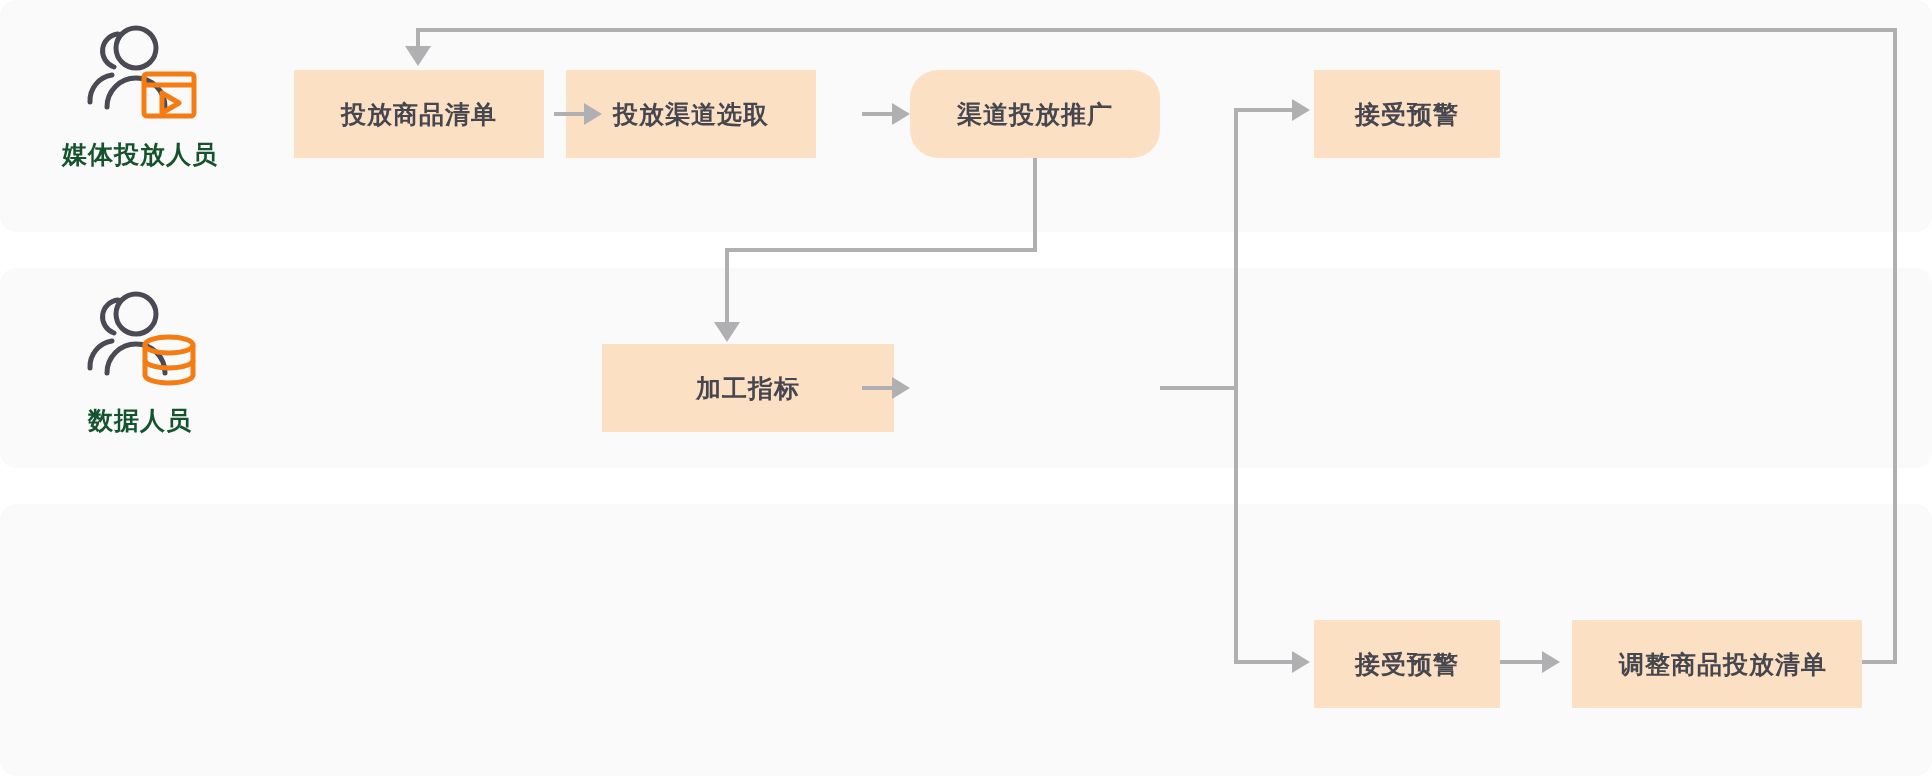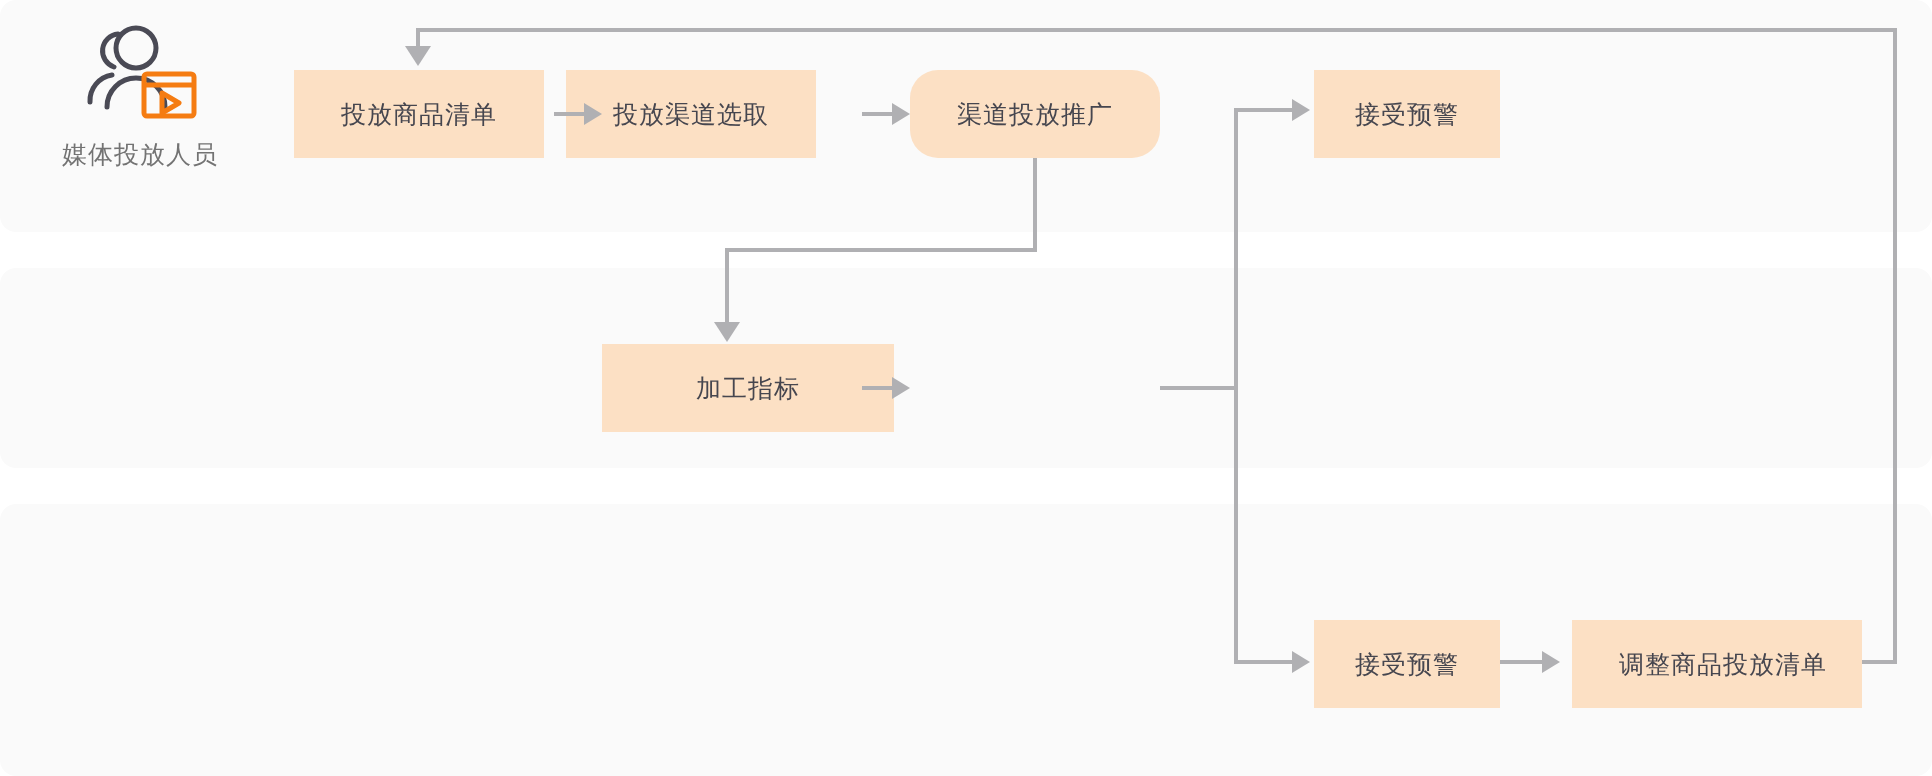--- a/index.html
+++ b/index.html
@@ -33,39 +33,39 @@
     width: 240px;
     left: 20px;
     display: flex;
     flex-direction: column;
     align-items: center;
     gap: 10px;
   }
   .actor-icon { width: 132px; height: 104px; display: block; }
   .actor-label {
     font-size: 25px;
-    font-weight: normal;
-    color: #737373;
+    font-weight: bold;
+    color: #14532d;
     letter-spacing: 1px;
     white-space: nowrap;
   }
 
   
   .node {
     position: absolute;
     background: #fce0c4;
     display: flex;
     align-items: center;
     justify-content: center;
     box-sizing: border-box;
     padding: 0 10px;
   }
   .node-label {
     font-size: 25px;
-    font-weight: normal;
+    font-weight: bold;
     color: #46464f;
     letter-spacing: 1px;
     white-space: nowrap;
   }
 
   
   .conn {
     position: absolute;
     background: #b0b0b3;
   }
@@ -106,20 +106,36 @@
       </g>
       <g fill="none" stroke="#f57c12" stroke-width="5" stroke-linejoin="round">
         <rect x="70" y="50" width="50" height="42" rx="3"></rect>
         <line x1="70" y1="61" x2="120" y2="61"></line>
         <path d="M88 69 l17 10 -17 10 z" stroke-linejoin="round"></path>
       </g>
     </svg>
     <div class="actor-label">媒体投放人员</div>
   </div>
 
+  <div class="actor" style="top:290px;">
+    <svg class="actor-icon" viewBox="0 0 132 104">
+      <g fill="none" stroke="#4a4a55" stroke-width="5" stroke-linecap="round">
+        <circle cx="62" cy="24" r="20"></circle>
+        <path d="M33 83 a29 29 0 0 1 58 0"></path>
+        <path d="M44 10 a17 17 0 0 0 -4 33"></path>
+        <path d="M16 78 a26 26 0 0 1 22 -27"></path>
+      </g>
+      <g fill="none" stroke="#f57c12" stroke-width="5" stroke-linejoin="round">
+        <ellipse cx="95" cy="55" rx="24" ry="8"></ellipse>
+        <path d="M71 55 v30 a24 8 0 0 0 48 0 v-30"></path>
+        <path d="M71 70 a24 8 0 0 0 48 0"></path>
+      </g>
+    </svg>
+    <div class="actor-label">数据人员</div>
+  </div>
 
 
   <div class="node" style="left:294px; top:70px; width:250px; height:88px;">
     <span class="node-label">投放商品清单</span>
   </div>
 
   <div class="node" style="left:566px; top:70px; width:250px; height:88px;">
     <span class="node-label">投放渠道选取</span>
   </div>
 

